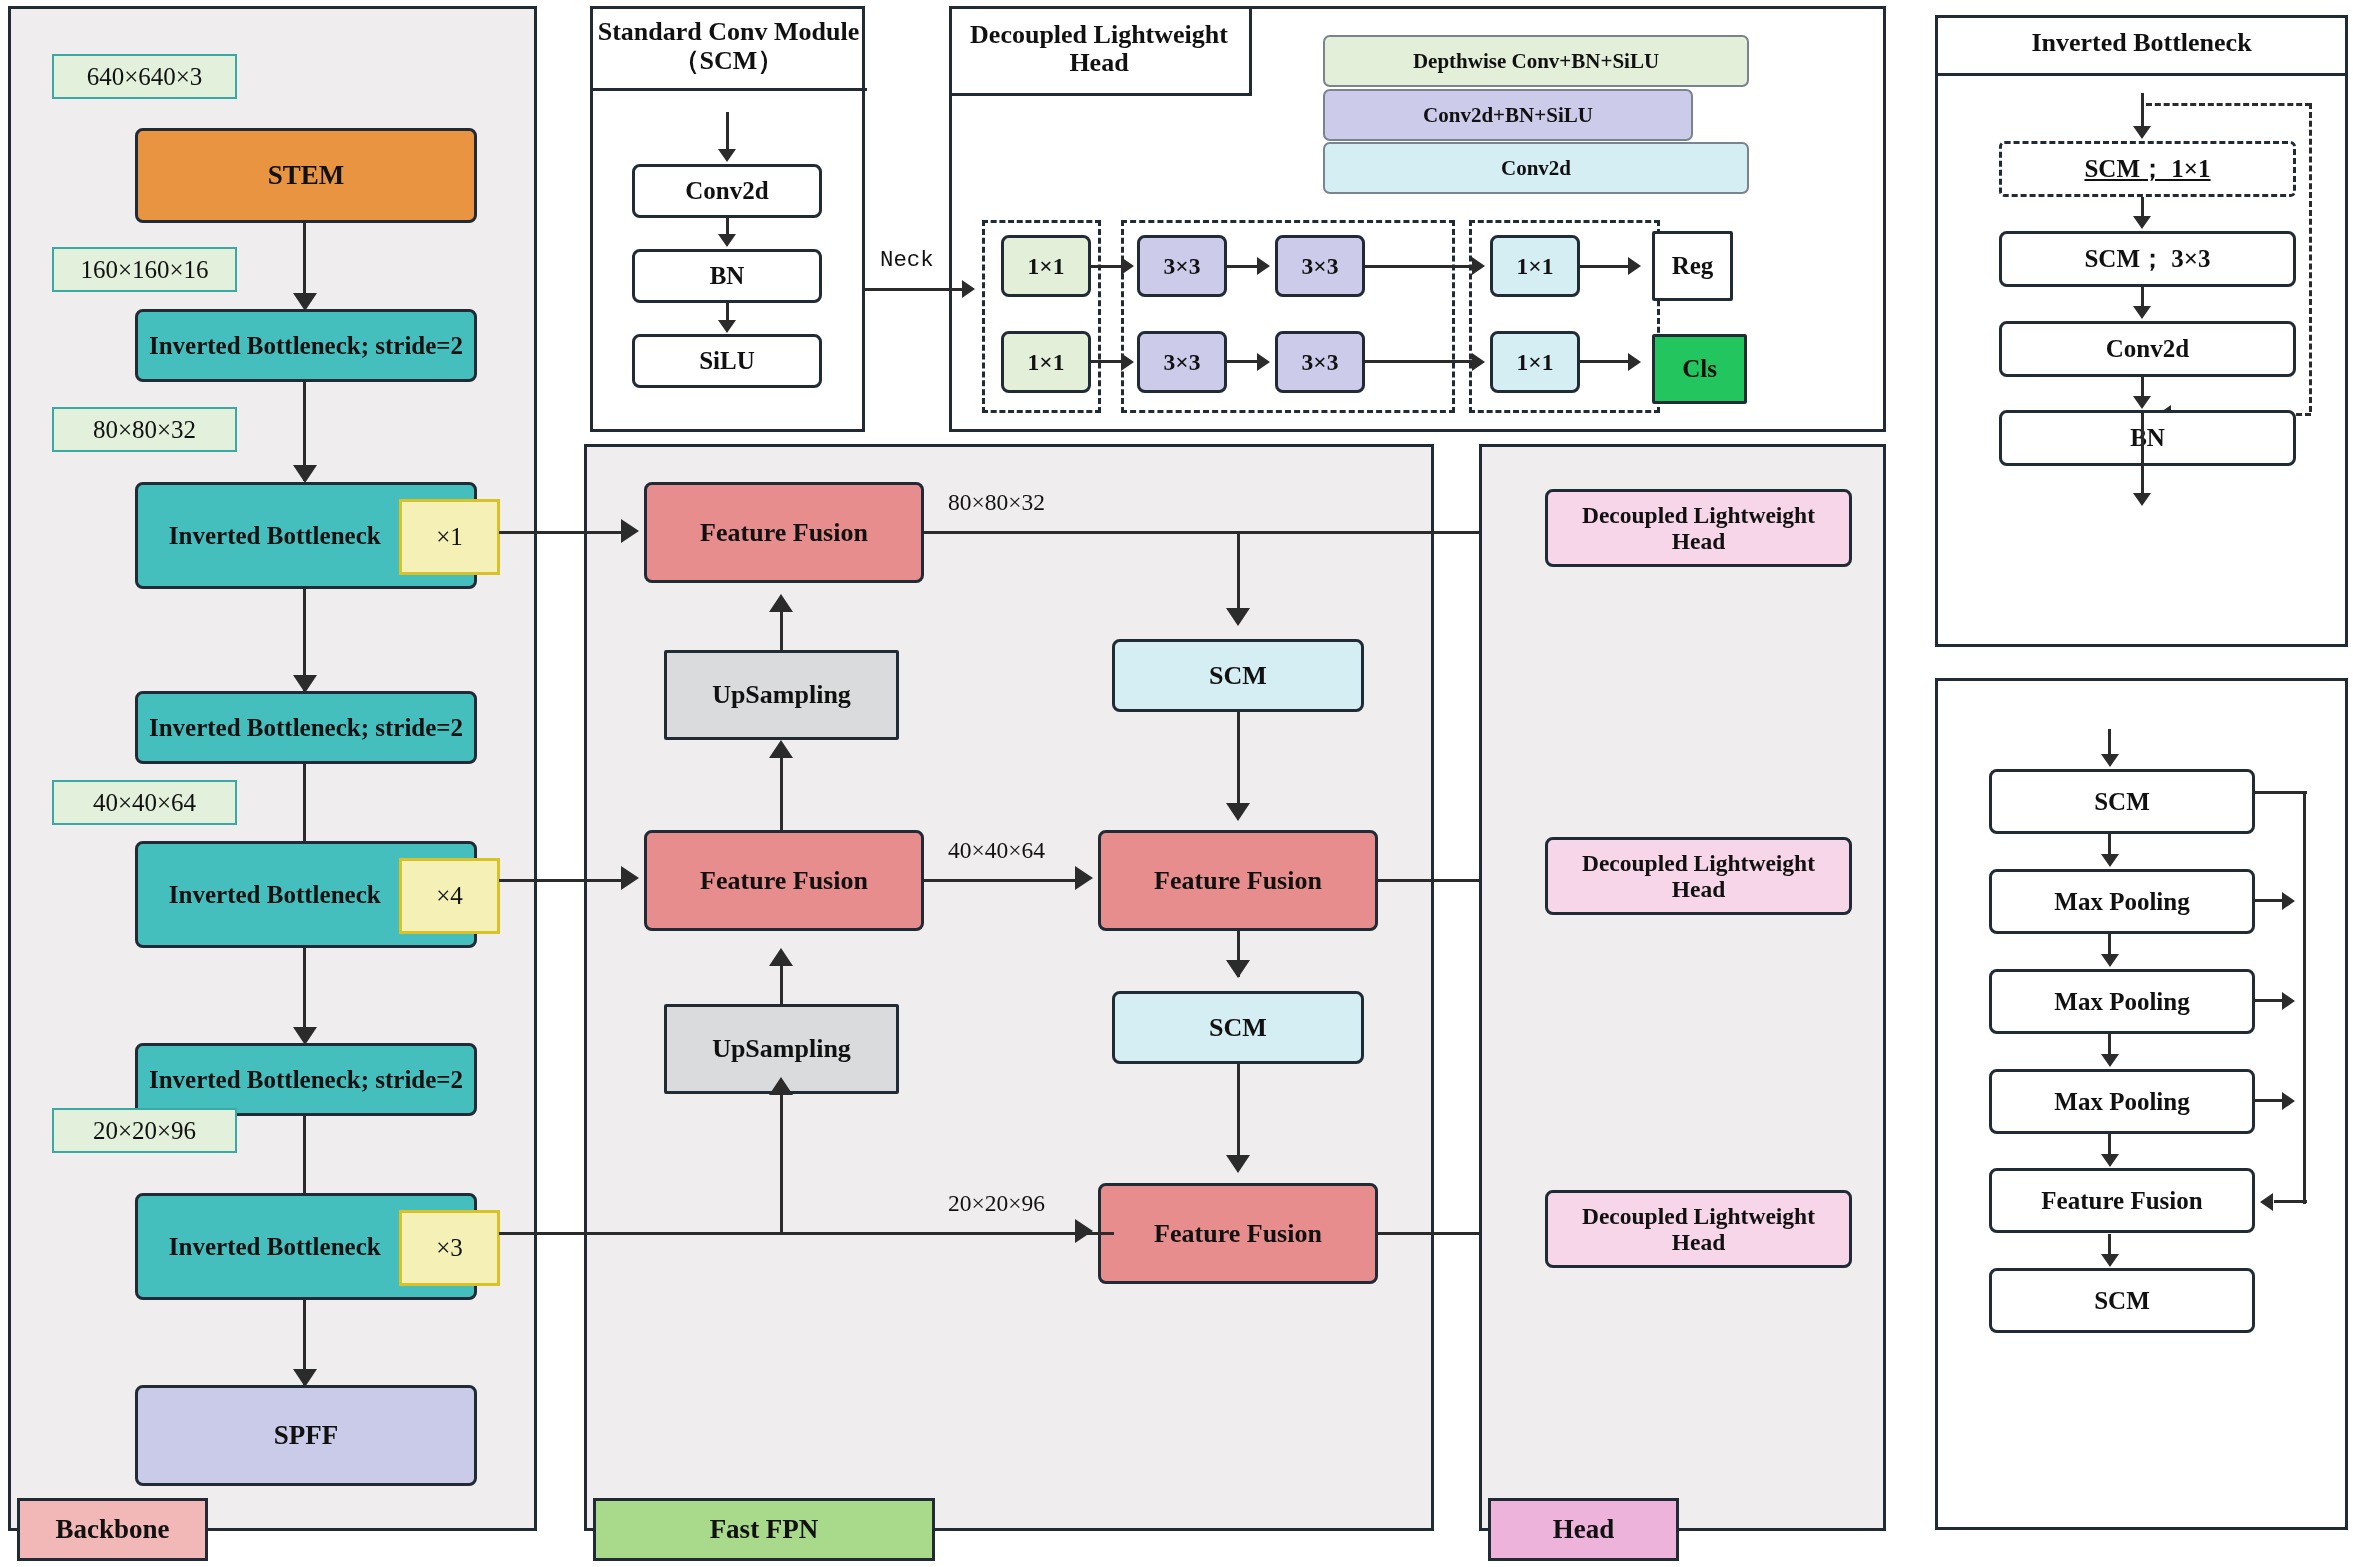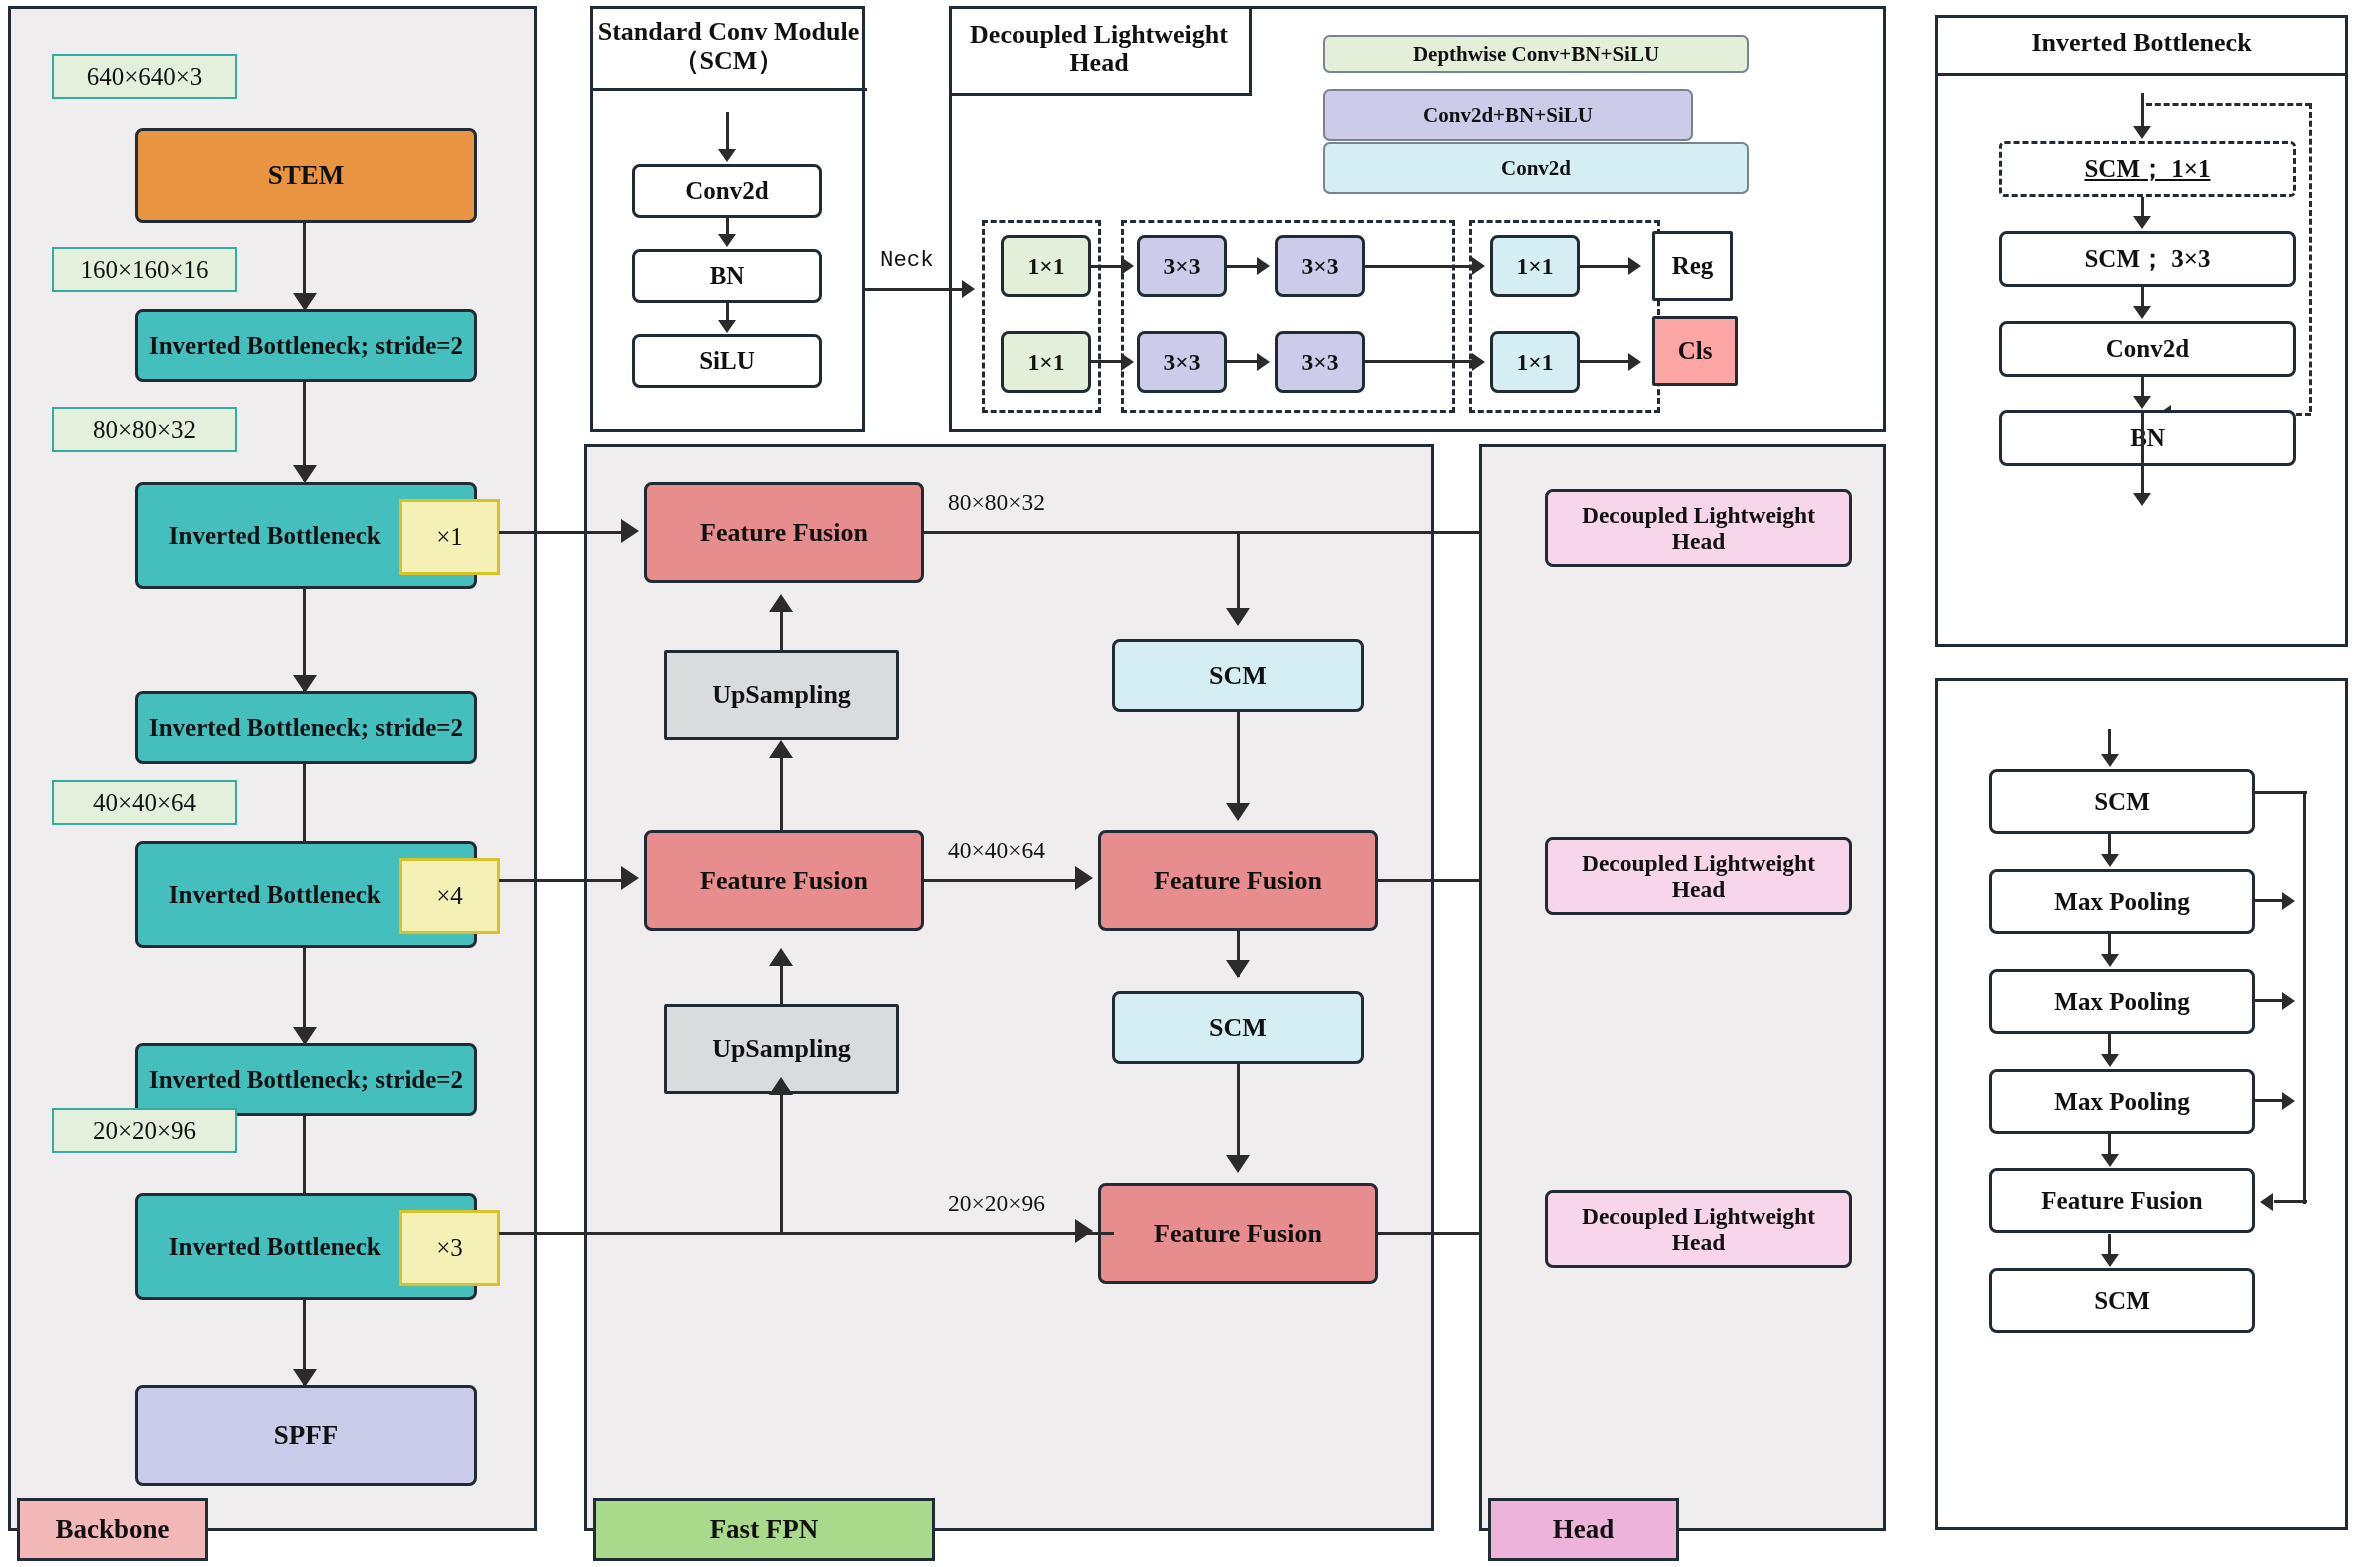--- a/index.html
+++ b/index.html
@@ -134,21 +134,21 @@
   <div class="arr arr-sm-d" style="left:718px;top:320px;"></div>
   <div class="node" style="left:632px;top:334px;width:190px;height:54px;background:#ffffff;font-size:25px;border-width:3.4px;">
       <span>SiLU</span>
     </div>
 
   <div class="panel white" style="left:949px;top:5.6px;width:937px;height:426px;"></div>
   <div class="ttl" style="left:949px;top:5.6px;width:303px;height:90px;font-size:26px;border-right:3.9px solid #212b35;border-bottom:3.9px solid #212b35;box-sizing:border-box;">
       <span>Decoupled Lightweight Head</span>
     </div>
 
-  <div class="lgd" style="left:1323px;top:35px;width:426px;height:38px;background:#e4efda;font-size:21px;">
+  <div class="lgd" style="left:1323px;top:35px;width:426px;height:52px;background:#e4efda;font-size:21px;">
       <span>Depthwise Conv+BN+SiLU</span>
     </div>
   <div class="lgd" style="left:1323px;top:89px;width:370px;height:52px;background:#ccccea;font-size:21px;">
       <span>Conv2d+BN+SiLU</span>
     </div>
   <div class="lgd" style="left:1323px;top:142px;width:426px;height:52px;background:#d5eef3;font-size:21px;">
       <span>Conv2d</span>
     </div>
 
   <div class="lbl" style="left:880px;top:247px;font-size:22.4px;font-family:Liberation Mono, monospace;"><span>Neck</span></div>
@@ -196,21 +196,21 @@
   <div class="node" style="left:1275px;top:331px;width:90px;height:62px;background:#ccccea;font-size:23.5px;border-width:3.4px;">
       <span>3×3</span>
     </div>
   <div class="ln lnh" style="left:1365px;top:360px;width:116px;"></div>
   <div class="arr arr-sm-r" style="left:1472px;top:353px;"></div>
   <div class="node" style="left:1490px;top:331px;width:90px;height:62px;background:#d5eef3;font-size:23.5px;border-width:3.4px;">
       <span>1×1</span>
     </div>
   <div class="ln lnh" style="left:1580px;top:360px;width:56px;"></div>
   <div class="arr arr-sm-r" style="left:1628px;top:353px;"></div>
-  <div class="node sq" style="left:1652px;top:316px;width:86px;height:70px;background:#fca5a5;font-size:25px;border-width:3.4px;">
+  <div class="node sq" style="left:1652px;top:334px;width:95px;height:70px;background:#22c55e;font-size:25px;border-width:3.4px;">
       <span>Cls</span>
     </div>
 
   <div class="panel" style="left:584px;top:444px;width:850px;height:1087px;"></div>
 
   <div class="node" style="left:644px;top:482px;width:280px;height:101px;background:#e78d8d;font-size:26px;">
       <span>Feature Fusion</span>
     </div>
   <div class="node sq" style="left:664px;top:650px;width:235px;height:90px;background:#d9dbdc;font-size:26px;border-radius:2.2px;">
       <span>UpSampling</span>

